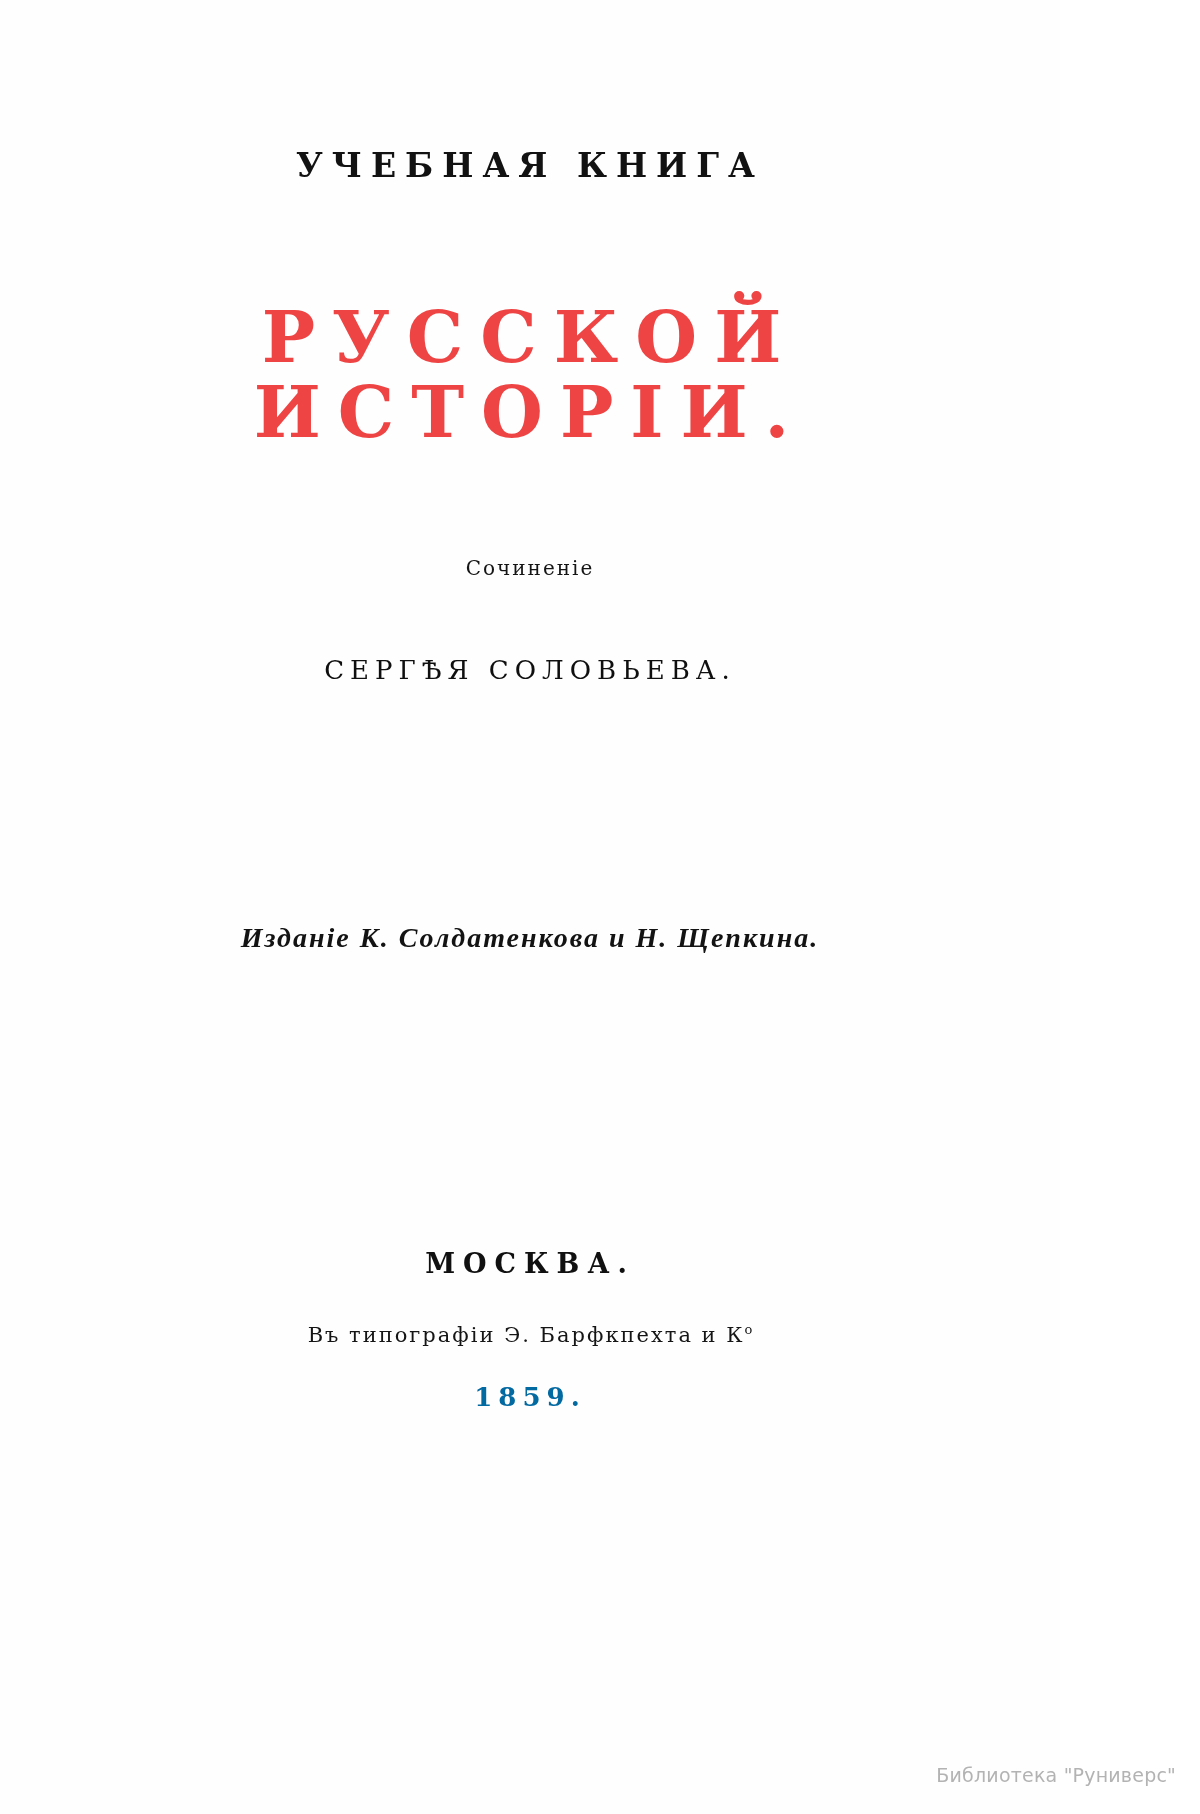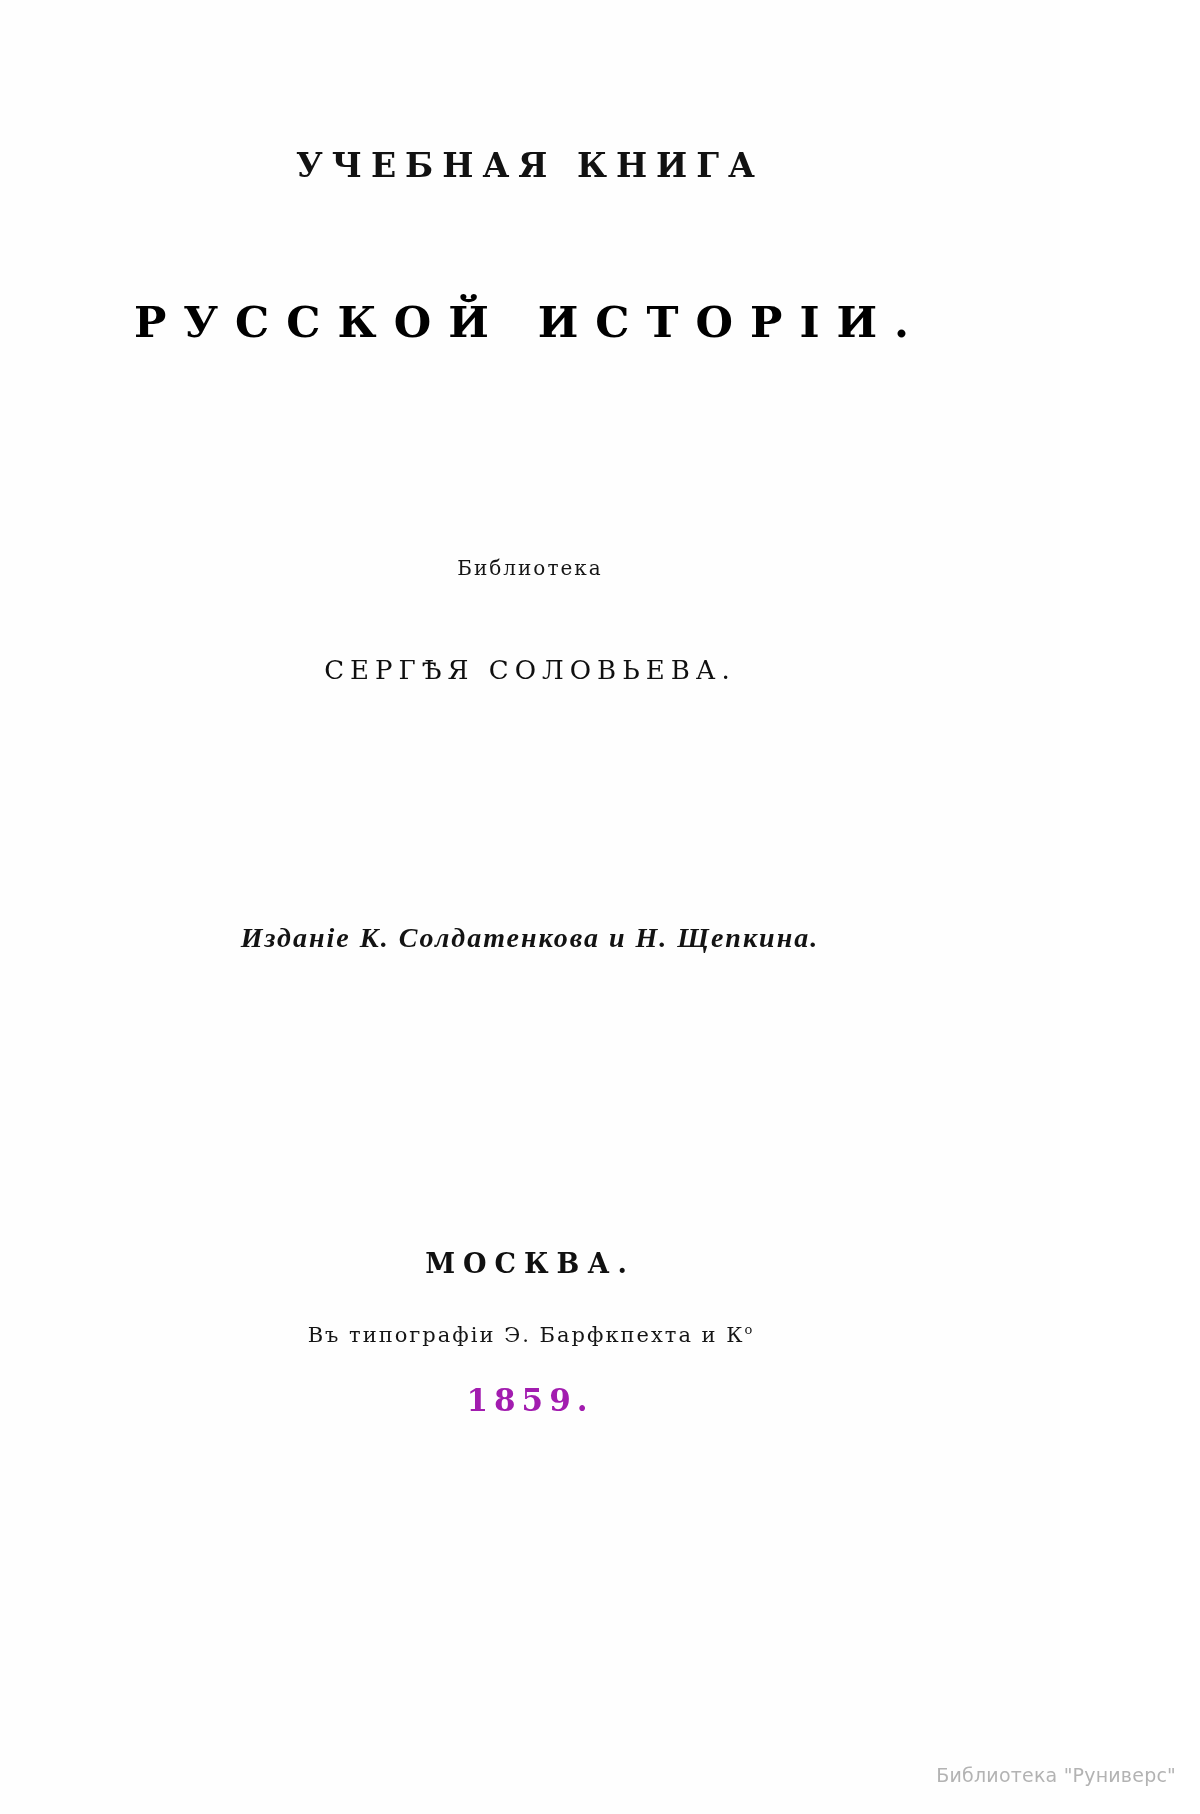--- a/index.html
+++ b/index.html
@@ -62,24 +62,24 @@
     font-size: 33px;
     letter-spacing: 9px;
     line-height: 1.1;
     color: #121212;
   }
 
   .title-line2 {
     top: 300px;
     font-family: "DejaVu Serif", serif;
     font-weight: 700;
-    font-size: 43px;
+    font-size: 71px;
     letter-spacing: 17px;
     line-height: 1.05;
-    color: #000000;
+    color: #ef4444;
   }
 
   
   .byline-label {
     top: 556px;
     font-family: "DejaVu Serif", serif;
     font-size: 20px;
     letter-spacing: 2px;
     color: #151515;
   }
@@ -127,23 +127,23 @@
   .printer .sup {
     font-size: 13px;
     vertical-align: super;
     letter-spacing: 0;
   }
 
   .year {
     top: 1382px;
     font-family: "DejaVu Serif", serif;
     font-weight: 700;
-    font-size: 31px;
+    font-size: 26px;
     letter-spacing: 6px;
-    color: #a21caf;
+    color: #0369a1;
   }
 
   
   .watermark {
     position: absolute;
     right: 24px;
     bottom: 28px;
     font-family: "DejaVu Sans", sans-serif;
     font-size: 19px;
     color: #b3b3b3;
@@ -153,21 +153,21 @@
 </style>
 </head>
 <body>
 
 <div class="page">
 
   <div class="centered title-line1">УЧЕБНАЯ КНИГА</div>
 
   <div class="centered title-line2">РУССКОЙ ИСТОРIИ.</div>
 
-  <div class="centered byline-label">Библиотека</div>
+  <div class="centered byline-label">Сочиненiе</div>
 
   <div class="centered author-name">СЕРГѢЯ СОЛОВЬЕВА.</div>
 
   <div class="centered edition">Изданiе К. Солдатенкова и Н. Щепкина.</div>
 
   <div class="centered city">МОСКВА.</div>
 
   <div class="centered printer">
     <span>Въ типографiи Э. Барфкпехта и К</span><span class="sup">о</span>
   </div>

